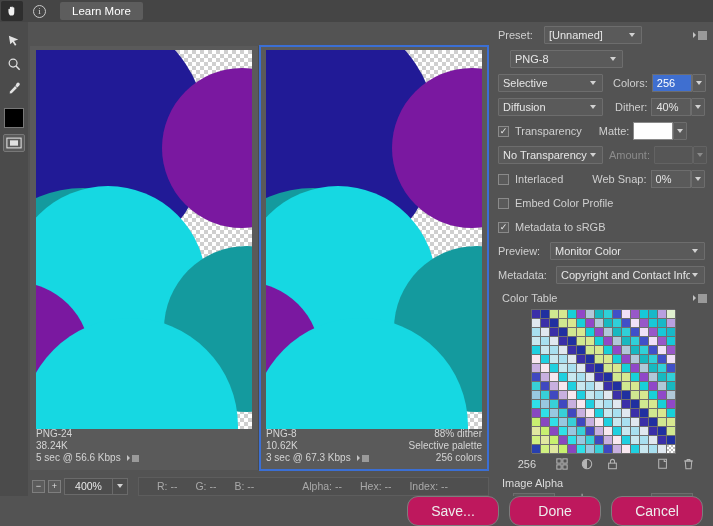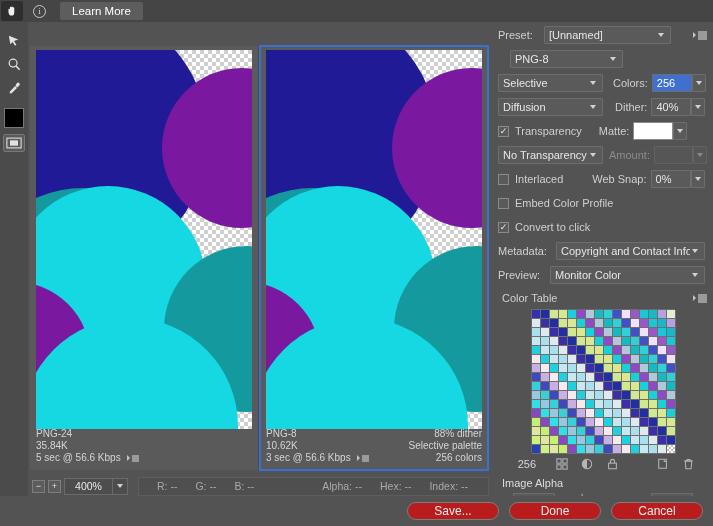--- a/index.html
+++ b/index.html
@@ -126,21 +126,21 @@
     display: flex; align-items: center; justify-content: center; cursor: pointer;
   }
   .chev { width: 0; height: 0; border-left: 3.5px solid transparent;
           border-right: 3.5px solid transparent; border-top: 4px solid #d2d2d2; }
   .colorinfo {
     margin-left: 10px; flex: 1; height: 19px; background: #4f4f4f;
     border: 1px solid #5d5d5d; display: flex; align-items: center;
     color: #a9a9a9; font-size: 10.5px;
   }
   .colorinfo span { margin-left: 18px; }
-  .colorinfo span.wide { margin-left: 68px; }
+  .colorinfo span.wide { margin-left: 48px; }
 
   
   .btmleft { position: absolute; left: 28px; top: 499px; width: 461px; height: 27px;
              display: flex; align-items: center; }
   .preview-btn {
     margin-left: 4px; background: #4a4a4a; color: #eaeaea; font-size: 11px;
     padding: 4px 10px; border: 1px solid #636363; border-radius: 2px; cursor: pointer;
     font-family: "Liberation Sans", sans-serif;
   }
   .browser-btn {
@@ -200,22 +200,22 @@
 
   .section-title { color: #dcdcdc; font-size: 11px; margin: 6px 0 4px 4px; }
 
   
   .actions {
     position: absolute; left: 0; top: 496px; width: 713px; height: 30px;
     display: flex; align-items: center; justify-content: flex-end; padding-right: 10px; gap: 10px;
     background: #535353;
   }
   .pill {
-    min-width: 92px; height: 18px; border-radius: 11px; border: 1px solid #7d7d7d;
-    background: #b91c1c; color: #ededed; font-size: 12px;
+    min-width: 92px; height: 30px; border-radius: 11px; border: 1px solid #7d7d7d;
+    background: #be185d; color: #ededed; font-size: 14px;
     display: flex; align-items: center; justify-content: center; cursor: pointer;
     font-family: "Liberation Sans", sans-serif;
   }
   .link-bracket { color: #9a9a9a; font-size: 14px; }
 </style>
 </head>
 <body>
 
 <div class="app">
 
@@ -270,21 +270,21 @@
         <div class="blob" style="left:-96px; top:232px; width:150px; height:150px; background:#7a18a0;"></div>
         <div class="blob" style="left:128px; top:196px; width:166px; height:166px; background:#149a9e;"></div>
         <div class="blob" style="left:-14px; top:268px; width:216px; height:216px; background:#16d8e2;"></div>
       </div>
       <div class="pane-info">
         <div class="row">
             <span class="left">PNG-24</span>
             <span class="right"></span>
           </div>
         <div class="row">
-            <span class="left">35.84K</span>
+            <span class="left">38.24K</span>
             <span class="right"></span>
           </div>
         <div class="row">
             <span class="left"><span>5 sec @ 56.6 Kbps</span><span class="mini-menu">
                 <i class="tri"></i>
                 <i class="sq"></i>
               </span></span>
             <span class="right"></span>
           </div>
       </div>
@@ -303,21 +303,21 @@
       <div class="pane-info">
         <div class="row">
             <span class="left">PNG-8</span>
             <span class="right">88% dither</span>
           </div>
         <div class="row">
             <span class="left">10.62K</span>
             <span class="right">Selective palette</span>
           </div>
         <div class="row">
-            <span class="left"><span>3 sec @ 56.6 Kbps</span><span class="mini-menu">
+            <span class="left"><span>3 sec @ 67.3 Kbps</span><span class="mini-menu">
                 <i class="tri"></i>
                 <i class="sq"></i>
               </span></span>
             <span class="right">256 colors</span>
           </div>
       </div>
     </div>
   </div>
 
   <div class="statusbar">
@@ -351,21 +351,21 @@
     </div>
     <div class="browser-arrow">
         <i class="chev"></i>
       </div>
   </div>
 
   <div class="rpanel">
 
     <div class="r-row">
       <span class="lbl" style="width:46px">Preset:</span>
-      <div class="sel" style="width:127px">
+      <div class="sel" style="width:98px">
         <span class="txt">[Unnamed]</span>
         <span class="arrow">
             <i class="chev"></i>
           </span>
       </div>
       <span class="panel-menu">
           <i class="tri"></i>
           <i class="sq"></i>
         </span>
     </div>
@@ -451,37 +451,37 @@
         </div>
     </div>
 
     <div class="r-row">
       <span class="cb off">✓</span>
       <span class="lbl">Embed Color Profile</span>
     </div>
 
     <div class="r-row">
       <span class="cb">✓</span>
-      <span class="lbl">Convert to click</span>
+      <span class="lbl">Metadata to sRGB</span>
+    </div>
+
+    <div class="r-row">
+      <span class="lbl" style="width:52px">Preview:</span>
+      <div class="sel" style="width:155px">
+        <span class="txt">Monitor Color</span>
+        <span class="arrow">
+            <i class="chev"></i>
+          </span>
+      </div>
     </div>
 
     <div class="r-row">
       <span class="lbl" style="width:58px">Metadata:</span>
       <div class="sel" style="width:149px">
         <span class="txt">Copyright and Contact Info</span>
-        <span class="arrow">
-            <i class="chev"></i>
-          </span>
-      </div>
-    </div>
-
-    <div class="r-row">
-      <span class="lbl" style="width:52px">Preview:</span>
-      <div class="sel" style="width:155px">
-        <span class="txt">Monitor Color</span>
         <span class="arrow">
             <i class="chev"></i>
           </span>
       </div>
     </div>
 
     <div class="ct-head">
       <span class="ct-title" style="margin-left:4px">Color Table</span>
       <span class="panel-menu">
           <i class="tri"></i>

